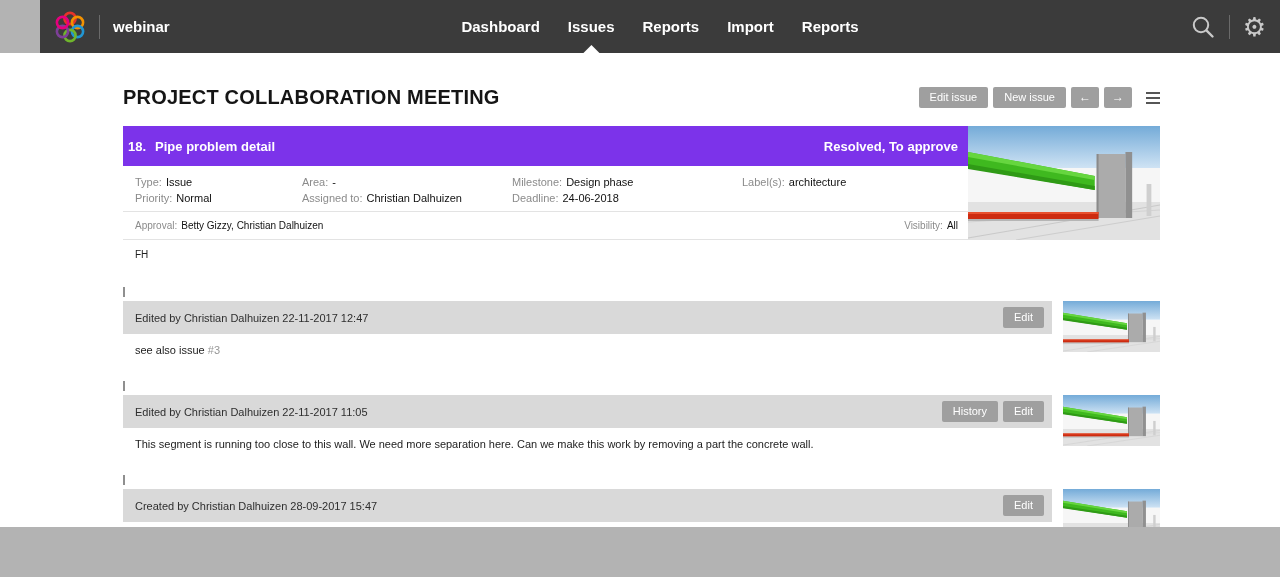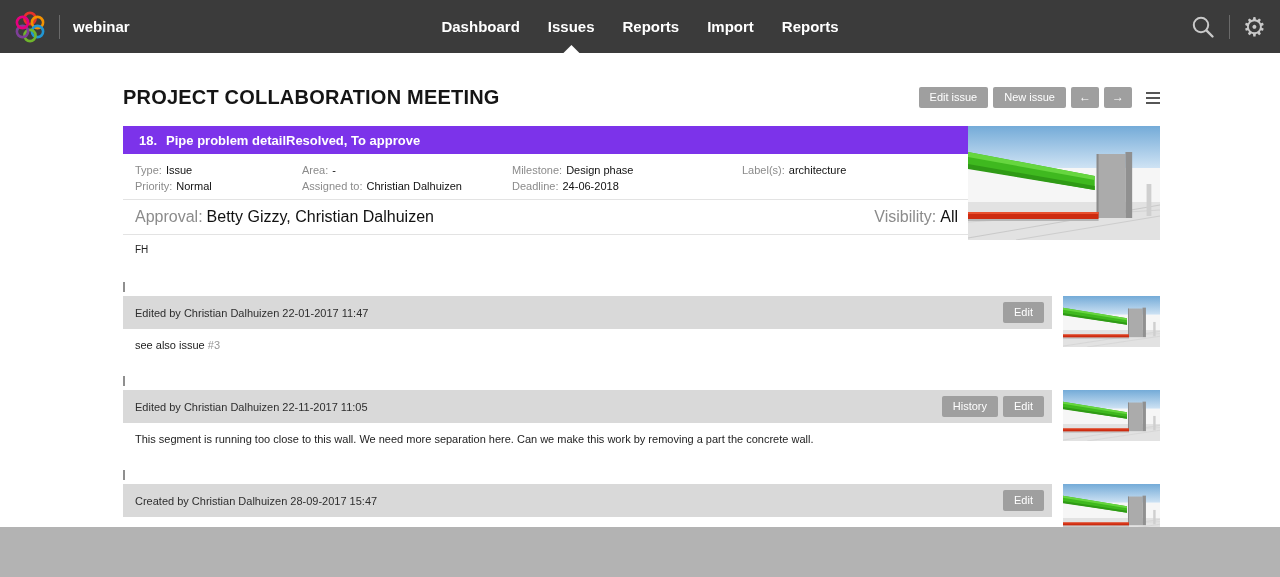--- a/index.html
+++ b/index.html
@@ -8,21 +8,21 @@
     font-family: "Liberation Sans", sans-serif;
     background:#b3b3b3;
     width:1280px;
   }
   .screen { width:1280px; height:577px; overflow:hidden; background:#b3b3b3; position:relative; }
 
   
   .navbar {
     height:53px; background:#3b3b3b;
     display:flex; align-items:center; justify-content:space-between;
-    padding:0 14px; position:relative;
+    padding:0 14px; position:relative;margin-left:40px;
   }
   .nav-left { display:flex; align-items:center; gap:13px; }
   .logo svg { display:block; }
   .nav-sep { width:1px; height:24px; background:#6a6a6a; }
   .brand { color:#fff; font-size:15px; font-weight:bold; }
   .nav-center { position:absolute; left:50%; transform:translateX(-50%); display:flex; gap:28px; align-items:center; height:44px; }
   .nav-item { color:#fff; font-size:15px; font-weight:bold; cursor:pointer; position:relative; display:flex; align-items:center; height:53px; text-decoration:none; }
   .caret {
     position:absolute; bottom:0; left:50%; transform:translateX(-50%);
     width:0; height:0;
@@ -45,37 +45,37 @@
     font-family:inherit; padding:4px 11px; border-radius:2px; cursor:pointer; line-height:1.1;
   }
   .btn.arrow { padding:4px 8px; font-size:12px; }
   .hamburger { display:inline-flex; flex-direction:column; gap:3px; margin-left:9px; cursor:pointer; }
   .hamburger i { width:14px; height:2px; background:#565656; }
 
   
   .issue-card { margin-top:17px; display:flex; align-items:flex-start; background:#fff; }
   .card-main { flex:1; min-width:0; }
   .card-header {
-    background:#7c33ea; height:28px;
-    display:flex; align-items:center; 
-    padding:0 10px 0 16px;
+    background:#7c33ea; height:40px;
+    display:flex; align-items:center; justify-content:space-between;
+    padding:0 10px 0 5px;
   }
   .issue-title { color:#fff; font-weight:bold; font-size:13px; white-space:nowrap; }
   .issue-num { margin-right:9px; }
   .issue-status { color:#fff; font-weight:bold; font-size:13px; white-space:nowrap; }
   .meta {
     display:grid; grid-template-columns:167px 210px 230px 1fr;
     padding:10px 10px 7px 12px; row-gap:4px; font-size:11px;
   }
   .flabel { color:#8b8b8b; margin-right:4px; }
   .fvalue { color:#111; }
   .approval-row {
     border-top:1px solid #e3e3e3; border-bottom:1px solid #e3e3e3;
     display:flex; justify-content:space-between;
-    padding:8px 10px 8px 12px; font-size:16px;
+    padding:8px 10px 8px 12px; font-size:10px;
   }
   .description { padding:9px 12px 14px; font-size:10px; color:#222; }
   .card-thumb { width:192px; height:114px; cursor:pointer; }
   .card-thumb svg { width:100%; height:100%; display:block; }
 
   
   .tick { width:2px; height:10px; background:#8f8f8f; margin:13px 0 4px 0; }
   .comment { display:flex; align-items:flex-start; }
   .comment-main { flex:1; min-width:0; margin-right:11px; }
   .comment-header {
@@ -212,21 +212,21 @@
             <use href="#model-scene"></use>
           </svg>
       </div>
     </section>
 
     <section class="comment-block">
       <div class="tick"></div>
       <div class="comment">
         <div class="comment-main">
           <div class="comment-header">
-            <span>Edited by Christian Dalhuizen 22-01-2017 11:47</span>
+            <span>Edited by Christian Dalhuizen 22-11-2017 12:47</span>
             <span class="comment-actions">
               <button class="btn">Edit</button>
             </span>
           </div>
           <div class="comment-body">
             <span>see also issue </span><a class="issue-link">#3</a>
           </div>
         </div>
         <div class="comment-thumb">
           <svg viewBox="0 0 200 114" preserveAspectRatio="none">

